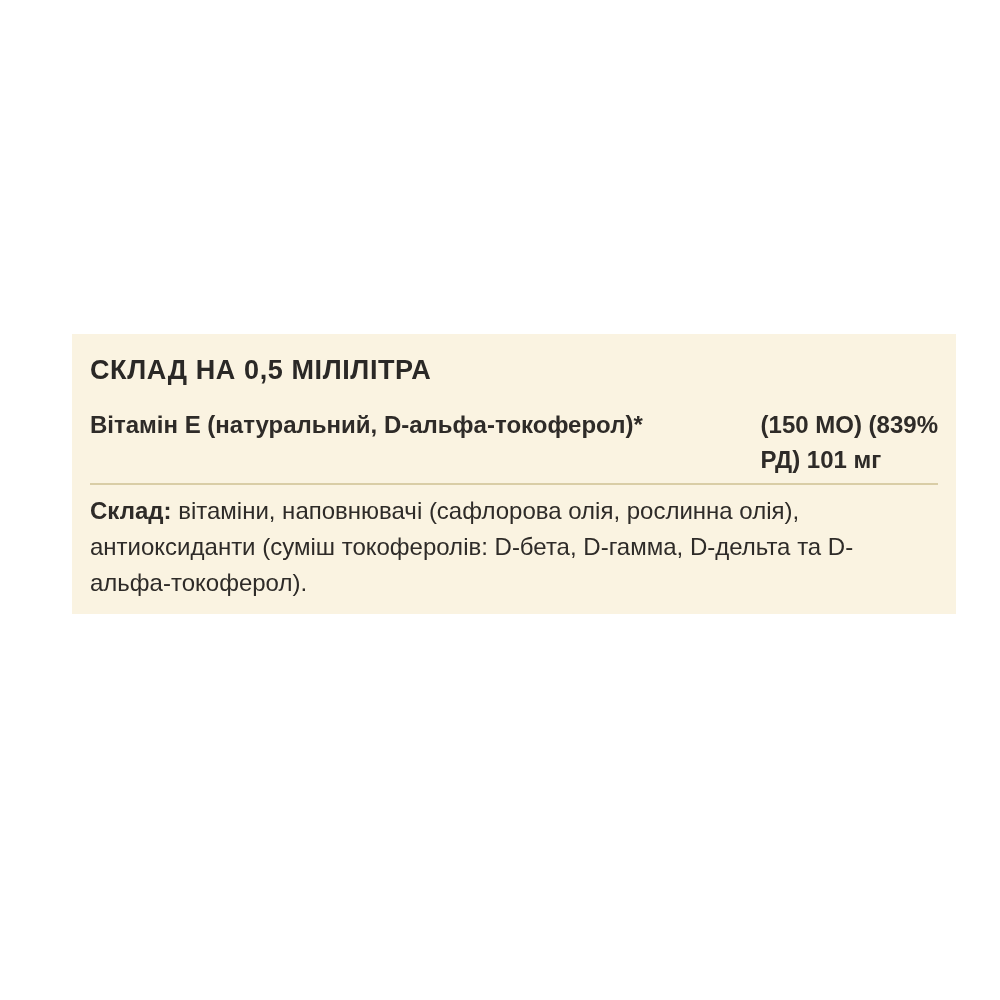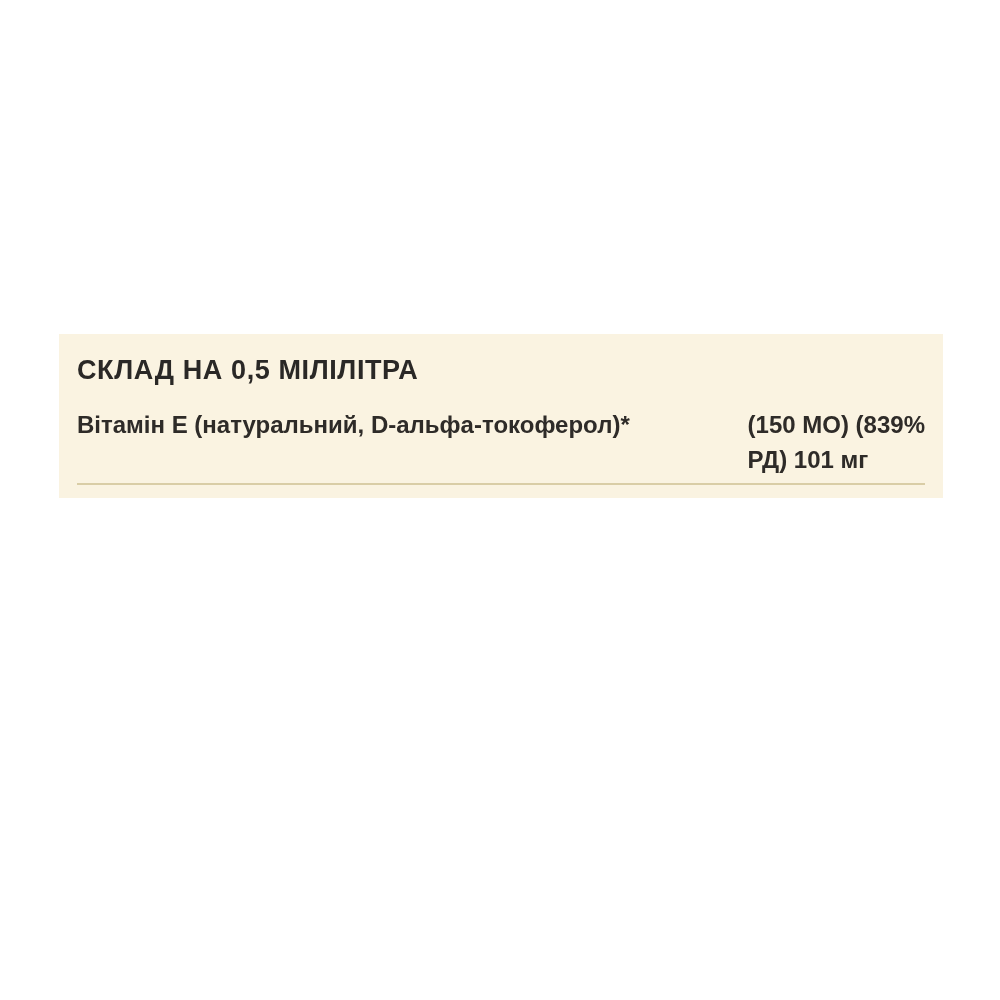--- a/index.html
+++ b/index.html
@@ -9,21 +9,21 @@
   body {
     width: 1000px;
     height: 1000px;
     background: #ffffff;
     font-family: "Liberation Sans", "DejaVu Sans", sans-serif;
     position: relative;
     overflow: hidden;
   }
   .facts-panel {
     position: absolute;
-    left: 59px;
+    left: 72px;
     top: 334px;
     width: 884px;
     box-sizing: border-box;
     background: #faf3e1;
     padding: 21px 18px 13px 18px;
     color: #2e2b28;
   }
   .facts-heading {
     margin: 0 0 22px 0;
     font-size: 27px;
@@ -76,14 +76,17 @@
 
   <h1 class="facts-heading">СКЛАД НА 0,5 МІЛІЛІТРА</h1>
 
   <div class="ingredient-row row-1">
     <div class="name">Вітамін E (натуральний, D-альфа-токоферол)*</div>
     <div class="amount">(150 МО) (839%
 РД) 101 мг</div>
   </div>
 
 
+  <p class="composition"><strong class="label">Склад:</strong> <span class="text">вітаміни, наповнювачі (сафлорова олія, рослинна олія),
+антиоксиданти (суміш токоферолів: D-бета, D-гамма, D-дельта та D-
+альфа-токоферол).</span></p>
 
 </div>
 
 </body></html>

